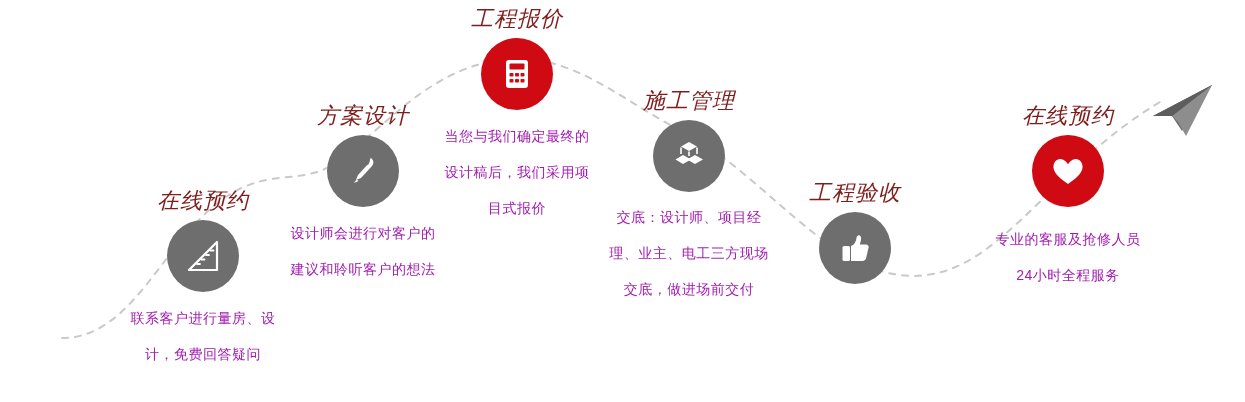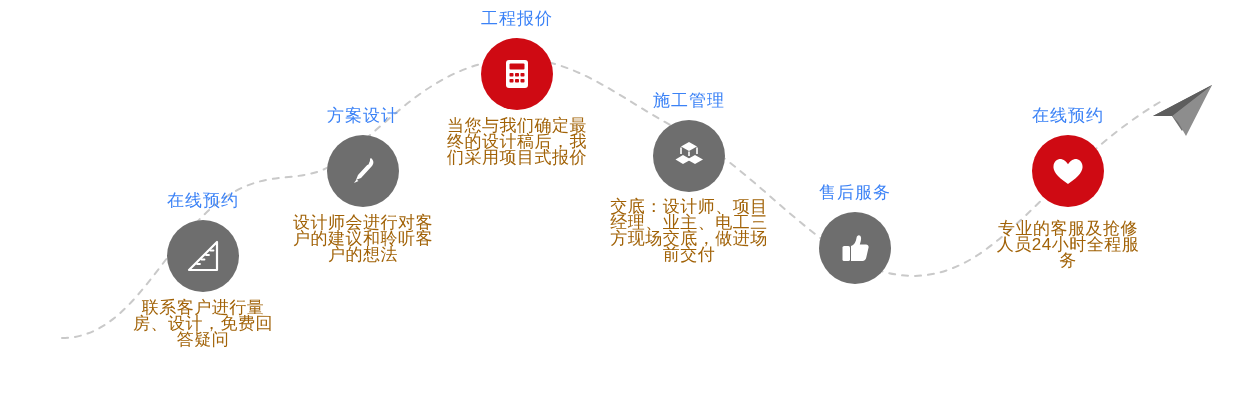--- a/index.html
+++ b/index.html
@@ -25,25 +25,26 @@
     width: 1245px;
     height: 402px;
     pointer-events: none;
   }
   .step {
     position: absolute;
     width: 150px;
     text-align: center;
   }
   .step-title {
-    font-size: 17px;
-    color: #3b82f6;
+    font-size: 22px;
+    color: #7f1d1d;
     line-height: 22px;
     white-space: nowrap;
     letter-spacing: 1px;
+    font-style: italic;
   }
   .icon-wrap {
     display: flex;
     justify-content: center;
     align-items: center;
     margin: 8px 0 8px 0;
   }
   .icon-circle {
     width: 72px;
     height: 72px;
@@ -53,23 +54,23 @@
     justify-content: center;
     background: #6e6e6e;
   }
   .icon-circle.red {
     background: #cf0a13;
   }
   .icon-circle svg {
     display: block;
   }
   .step-desc {
-    font-size: 17px;
-    color: #a16207;
-    line-height: 16px;
+    font-size: 14px;
+    color: #a21caf;
+    line-height: 36px;
     letter-spacing: 0.5px;
   }
 
   
   #step-1 { left: 128px; top: 190px; }
   #step-2 { left: 288px; top: 105px; }
   #step-3 { left: 442px; top: 8px;  }
   #step-4 { left: 614px; top: 90px; }
   #step-5 { left: 780px; top: 182px; }
   #step-6 { left: 993px; top: 105px; }
@@ -156,21 +157,21 @@
           <path d="M12 19 L20 23.5 L12 28 L4.5 23.5 Z" fill="#ffffff" transform="translate(2,0)"></path>
           <path d="M28 19 L36 23.5 L28 28 L20 23.5 Z" fill="#ffffff" transform="translate(-2,0)"></path>
           <path d="M12 11.5 L12 18 M28 11.5 L28 18 M20 15.5 L20 20" stroke="#ffffff" stroke-width="1.6"></path>
         </svg>
       </div>
     </div>
     <div class="step-desc">交底：设计师、项目经理、业主、电工三方现场交底，做进场前交付</div>
   </div>
 
   <div class="step" id="step-5">
-    <div class="step-title">售后服务</div>
+    <div class="step-title">工程验收</div>
     <div class="icon-wrap">
       <div class="icon-circle">
         <svg width="40" height="40" viewBox="0 0 40 40">
           <path d="M16 33 L16 18 C19 17 21 14 21.5 10 C22 6.5 25.5 6.5 26 9.5 C26.3 12 25.5 14.5 24.8 16.5 L31 16.5 C33 16.5 34 18 33.5 19.8 L31.2 29.8 C30.8 31.8 29.5 33 27.5 33 Z" fill="#ffffff"></path>
           <rect x="7.5" y="18" width="7.5" height="15" rx="1.6" fill="#ffffff"></rect>
         </svg>
       </div>
     </div>
   </div>
 

